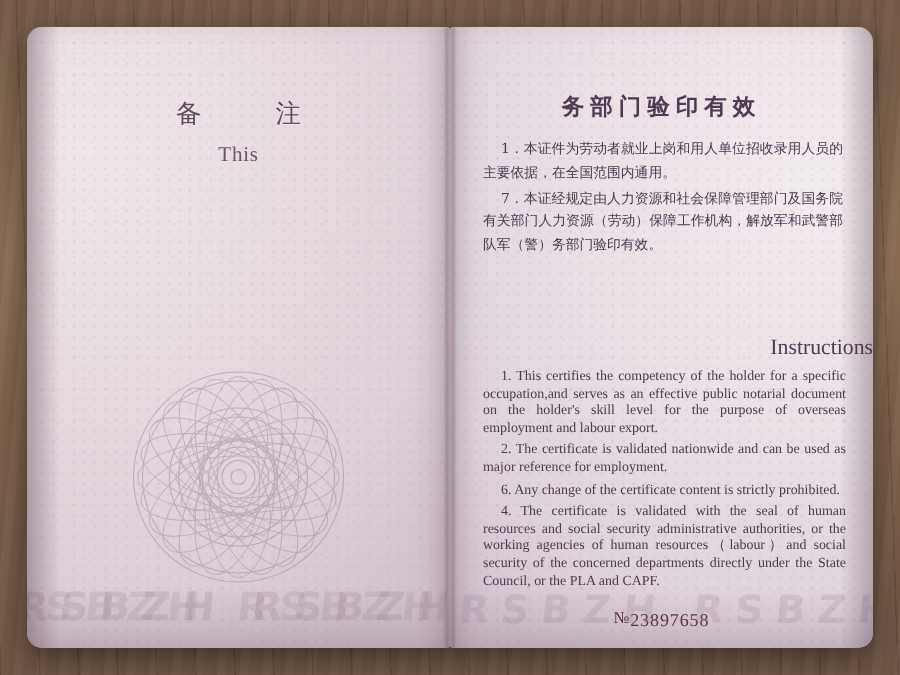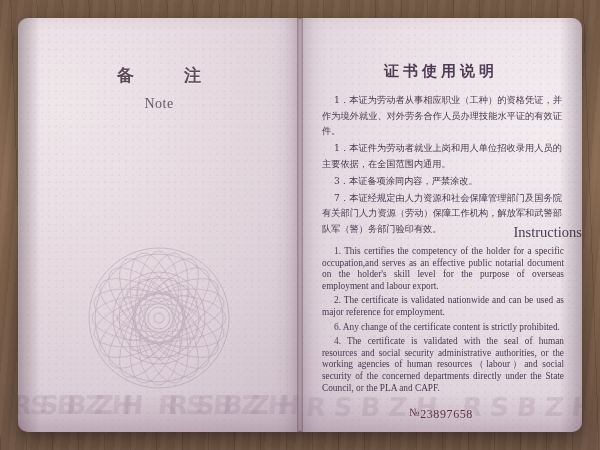--- a/index.html
+++ b/index.html
@@ -62,21 +62,21 @@
   .gutter{
     position:absolute;left:297px;top:18px;width:6px;height:414px;
     background:linear-gradient(90deg, rgba(90,60,75,.45), rgba(150,120,140,.05) 45%, rgba(90,60,75,.40));
     filter:blur(.6px);
   }
 
   
   .note-cn{
     position:absolute;top:46px;left:0;width:282px;text-align:center;
     font-size:17px;letter-spacing:22px;text-indent:22px;color:#5d4a58;
-    font-family:"DejaVu Serif", serif;font-weight:700;
+    font-family:"DejaVu Serif", serif;font-weight:400;
     text-shadow:0 1px 0 rgba(255,255,255,.5);
   }
   .note-en{
     position:absolute;top:78px;left:0;width:282px;text-align:center;
     font-size:14px;color:#6a5766;letter-spacing:.5px;
     font-family:"Liberation Serif", serif;
   }
   
   .medallion{
     position:absolute;left:50%;top:300px;transform:translate(-50%,-50%);
@@ -159,21 +159,21 @@
 <div class="scene">
   <div class="grain"></div>
   <div class="grain2"></div>
 
   <div class="booklet">
 
     <div class="page page-left">
       <div class="speckle"></div>
 
       <div class="note-cn">备 注</div>
-      <div class="note-en">Note</div>
+      <div class="note-en">This</div>
 
       <svg class="medallion" viewBox="0 0 150 150">
         <g fill="none" stroke="#8d6f86" stroke-width="0.7">
           <circle cx="75" cy="75" r="70"></circle>
           <circle cx="75" cy="75" r="64"></circle>
           <circle cx="75" cy="75" r="46"></circle>
           <circle cx="75" cy="75" r="40"></circle>
           <circle cx="75" cy="75" r="26"></circle>
           <circle cx="75" cy="75" r="20"></circle>
           <circle cx="75" cy="75" r="11"></circle>
@@ -209,26 +209,24 @@
       <div class="watermark">RSBZH   RSBZH</div>
 
       <div class="edge-shadow-left"></div>
       <div class="bottom-fade"></div>
     </div>
 
     <div class="page page-right">
       <div class="speckle"></div>
 
       <div class="rp">
-        <div class="title-cn">证书使用说明</div>
+        <div class="title-cn">务部门验印有效</div>
 
         <div class="cn-body">
-          <p>1．本证为劳动者从事相应职业（工种）的资格凭证，并作为境外就业、对外劳务合作人员办理技能水平证的有效证件。</p>
           <p>1．本证件为劳动者就业上岗和用人单位招收录用人员的主要依据，在全国范围内通用。</p>
-          <p>3．本证备项涂同内容，严禁涂改。</p>
           <p>7．本证经规定由人力资源和社会保障管理部门及国务院有关部门人力资源（劳动）保障工作机构，解放军和武警部队军（警）务部门验印有效。</p>
         </div>
 
         <div class="title-en">Instructions</div>
 
         <div class="en-body">
           <p>1. This certifies the competency of the holder for a specific occupation,and serves as an effective public notarial document on the holder's skill level for the purpose of overseas employment and labour export.</p>
           <p>2. The certificate is validated nationwide and can be used as major reference for employment.</p>
           <p>6. Any change of the certificate content is strictly prohibited.</p>
           <p>4. The certificate is validated with the seal of human resources and social security administrative authorities, or the working agencies of human resources（labour）and social security of the concerned departments directly under the State Council, or the PLA and CAPF.</p>

